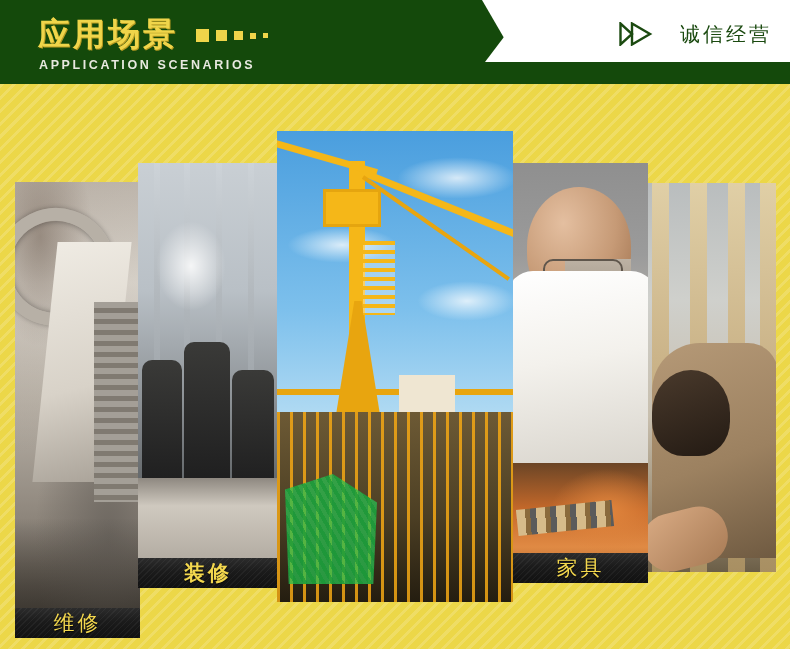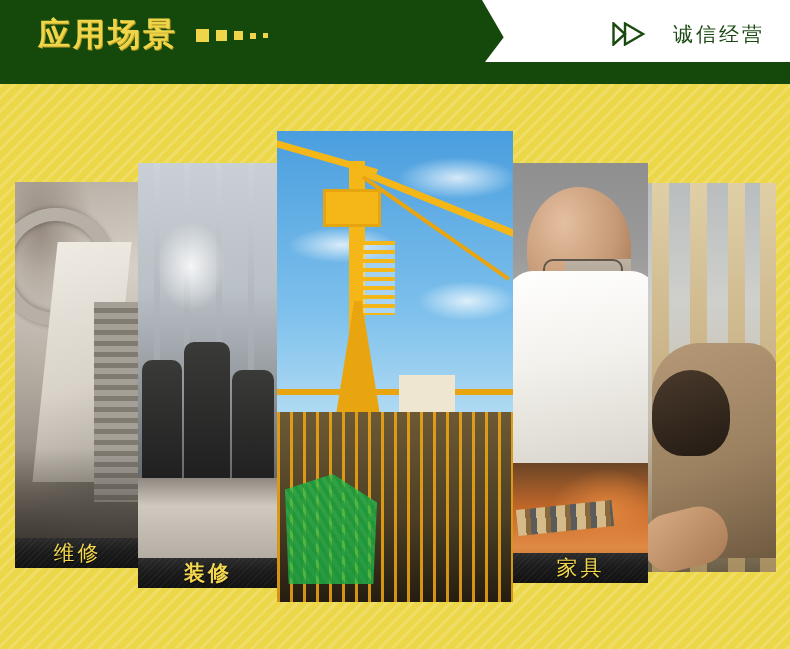--- a/index.html
+++ b/index.html
@@ -45,21 +45,21 @@
     display:flex; align-items:center; gap:7px;
   }
   #title-squares i { display:block; background:#efd54a; }
   #title-squares i:nth-child(1){ width:13px; height:13px; }
   #title-squares i:nth-child(2){ width:11px; height:11px; }
   #title-squares i:nth-child(3){ width:9px;  height:9px;  }
   #title-squares i:nth-child(4){ width:6px;  height:6px;  }
   #title-squares i:nth-child(5){ width:5px;  height:5px;  }
 
   #slogan-wrap {
-    position:absolute; right:25px; top:22px;
+    position:absolute; right:18px; top:22px;
     display:flex; align-items:center; gap:27px;
   }
   #slogan-arrow { display:block; width:34px; height:24px; }
   #slogan-text {
     font-size:20px; line-height:24px; color:#1b4a10;
     letter-spacing:3px;
   }
 
   
   #backdrop {
@@ -86,21 +86,21 @@
         rgba(0,0,0,0) 4px),
       linear-gradient(180deg,#2c2c2c 0%, #1b1b1b 45%, #111 100%);
     color:#f3d74e;
     font-size:21px; line-height:30px; height:30px;
     text-align:center; letter-spacing:3px;
     text-shadow: 0 1px 1px rgba(0,0,0,0.8);
     z-index:5;
   }
 
   
-  #card1 { left:15px; top:182px; width:125px; height:386px; z-index:2;padding-left:32px; }
+  #card1 { left:15px; top:182px; width:125px; height:456px; z-index:2;padding-left:32px; }
   #card1 .cap { bottom:0; }
   #photo1 {
     background:
       linear-gradient(160deg, rgba(120,100,80,0.25), rgba(255,255,255,0) 55%),
       radial-gradient(ellipse 70% 40% at 20% 12%, #9f958c 0%, rgba(159,149,140,0) 60%),
       radial-gradient(ellipse 90% 60% at 75% 78%, #6e6861 0%, rgba(110,104,97,0) 65%),
       linear-gradient(180deg,#cfcac3 0%, #e2ded7 22%, #b9b2a8 48%, #8d857b 74%, #4b453e 100%);
   }
   #photo1 .pipe {
     position:absolute; left:-18px; top:26px; width:118px; height:118px;
@@ -237,20 +237,21 @@
 </style>
 </head>
 <body>
 
 <div id="header">
 
   <div id="header-wedge"></div>
   <div id="header-wedge-tri"></div>
 
   <div id="title-zh">应用场景</div>
+  <div id="title-en">APPLICATION SCENARIOS</div>
 
   <div id="title-squares">
     <i></i>
     <i></i>
     <i></i>
     <i></i>
     <i></i>
   </div>
 
   <div id="slogan-wrap">

